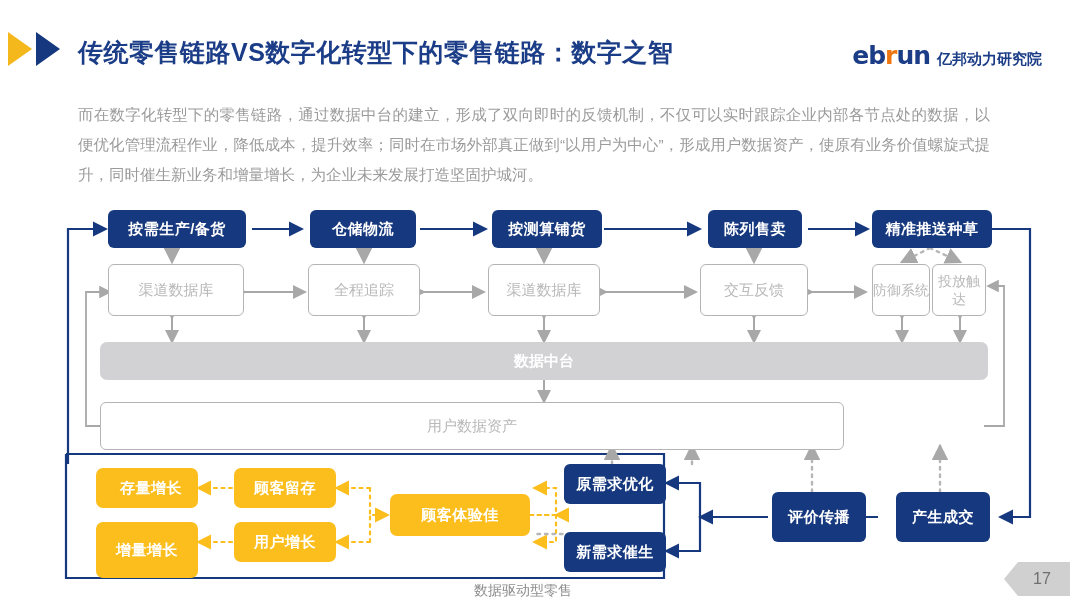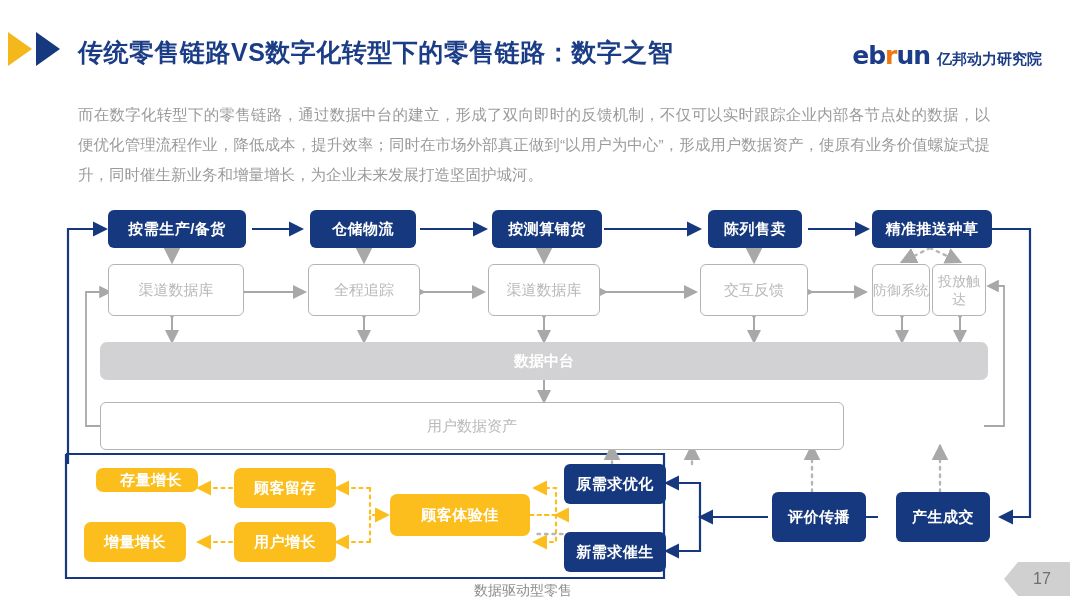--- a/index.html
+++ b/index.html
@@ -223,24 +223,24 @@
     </div>
 
     <div class="node grayfill" style="left:100px;top:146px;width:888px;height:38px;font-size:15px;">
       <span>数据中台</span>
     </div>
 
     <div class="node grayo" style="left:100px;top:206px;width:744px;height:48px;font-size:15px;">
       <span>用户数据资产</span>
     </div>
 
-    <div class="node yellow" style="left:96px;top:272px;width:102px;height:24px;padding-left:8px;">
+    <div class="node yellow" style="left:96px;top:272px;width:102px;height:40px;padding-left:8px;">
       <span>存量增长</span>
     </div>
-    <div class="node yellow" style="left:84px;top:326px;width:102px;height:40px;">
+    <div class="node yellow" style="left:96px;top:326px;width:102px;height:56px;">
       <span>增量增长</span>
     </div>
     <div class="node yellow" style="left:234px;top:272px;width:102px;height:40px;">
       <span>顾客留存</span>
     </div>
     <div class="node yellow" style="left:234px;top:326px;width:102px;height:40px;">
       <span>用户增长</span>
     </div>
     <div class="node yellow" style="left:390px;top:298px;width:140px;height:42px;">
       <span>顾客体验佳</span>

